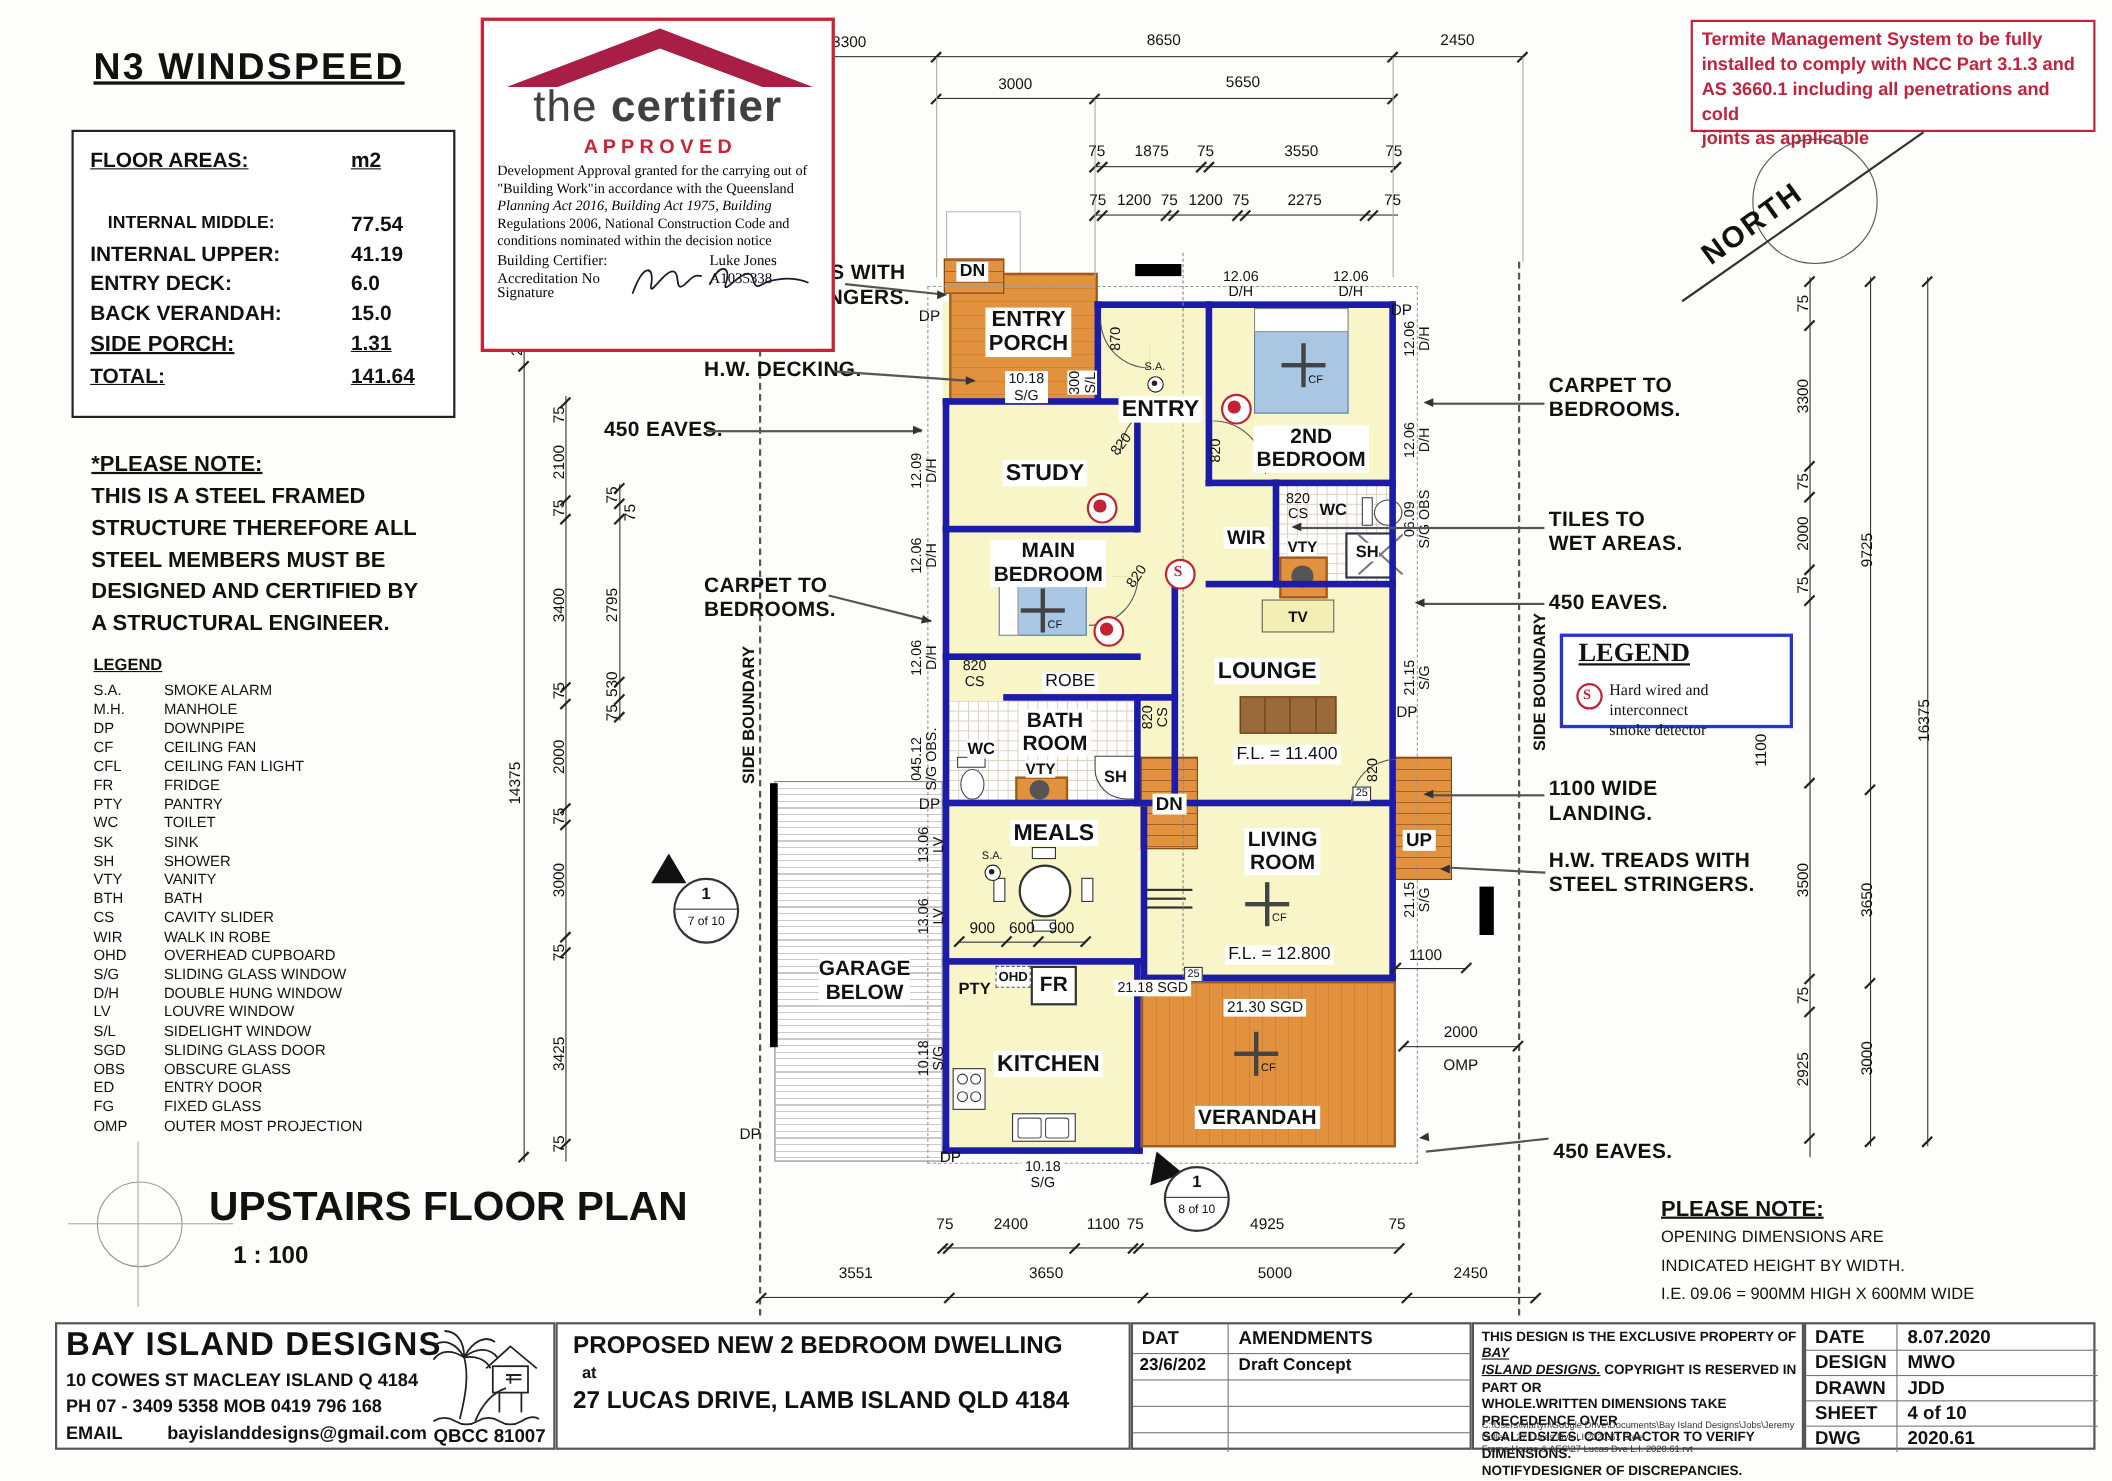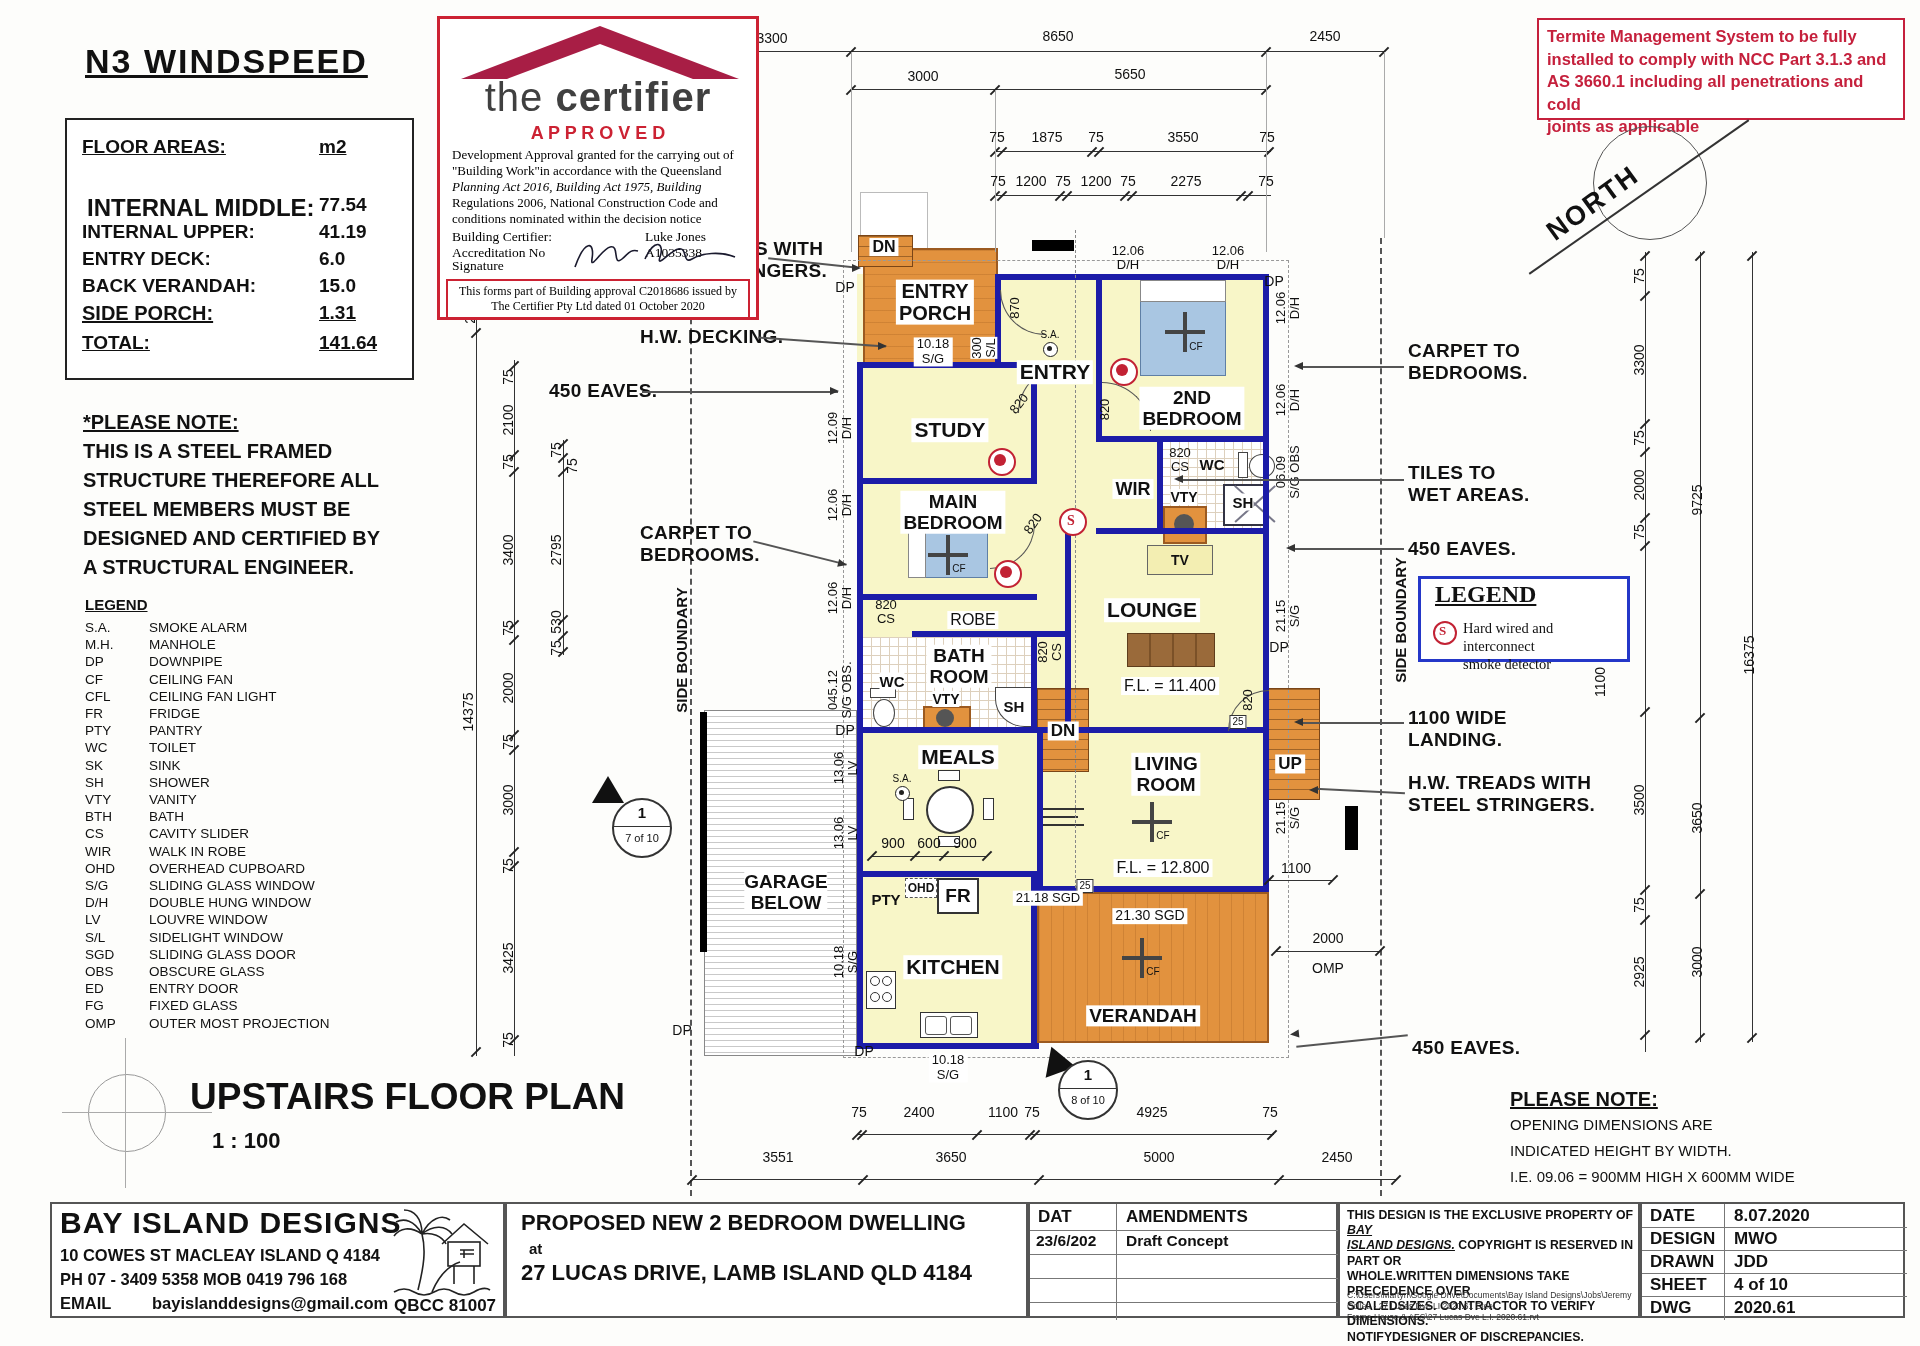--- a/index.html
+++ b/index.html
@@ -45,21 +45,21 @@
   .tbl{position:absolute;background:#777}
 </style>
 </head>
 <body>
 
 <div class="a" style="left:85px;top:42px;font-size:34px;font-weight:800;text-decoration:underline;letter-spacing:2px">N3 WINDSPEED</div>
 
 <div class="a" style="left:65px;top:118px;width:345px;height:258px;border:2px solid #222;background:#fff">
   <span class="a" style="left:15px;top:16px;font-size:19px;font-weight:700;text-decoration:underline">FLOOR AREAS:</span>
   <span class="a" style="left:252px;top:16px;font-size:19px;font-weight:700;text-decoration:underline">m2</span>
-  <span class="a" style="left:20px;top:74px;font-size:24px;font-weight:700">INTERNAL MIDDLE:</span>
+  <span class="a" style="left:31px;top:74px;font-size:16px;font-weight:700">INTERNAL MIDDLE:</span>
   <span class="a" style="left:252px;top:74px;font-size:19px;font-weight:700">77.54</span>
   <span class="a" style="left:15px;top:101px;font-size:19px;font-weight:700">INTERNAL UPPER:</span>
   <span class="a" style="left:252px;top:101px;font-size:19px;font-weight:700">41.19</span>
   <span class="a" style="left:15px;top:128px;font-size:19px;font-weight:700">ENTRY DECK:</span>
   <span class="a" style="left:252px;top:128px;font-size:19px;font-weight:700">6.0</span>
   <span class="a" style="left:15px;top:155px;font-size:19px;font-weight:700">BACK VERANDAH:</span>
   <span class="a" style="left:252px;top:155px;font-size:19px;font-weight:700">15.0</span>
   <span class="a" style="left:15px;top:182px;font-size:20px;font-weight:700;text-decoration:underline">SIDE PORCH:</span>
   <span class="a" style="left:252px;top:182px;font-size:19px;font-weight:700;text-decoration:underline">1.31</span>
   <span class="a" style="left:15px;top:212px;font-size:19px;font-weight:700;text-decoration:underline">TOTAL:</span>
@@ -624,24 +624,20 @@
   <span class="a stampTxt" style="left:12px;top:210px;font-size:13.5px">Building Certifier:</span>
   <span class="a stampTxt" style="left:205px;top:210px;font-size:13.5px">Luke Jones</span>
   <span class="a stampTxt" style="left:12px;top:226px;font-size:13.5px">Accreditation No</span>
   <span class="a stampTxt" style="left:205px;top:226px;font-size:13.5px">A1035338</span>
   <div class="a" style="left:130px;top:212px">
     <svg width="170" height="46" viewBox="0 0 170 46">
         <path d="M5 36 C15 8,25 10,22 28 C20 40,32 18,40 16 C50 13,42 36,52 28 C58 23,60 18,68 20 M75 28 C85 6,95 12,90 26 C86 38,100 20,108 18 C118 15,112 34,122 28 C132 22,150 20,165 26" stroke="#1a1a2e" stroke-width="1.6" fill="none"></path>
       </svg>
   </div>
   <span class="a stampTxt" style="left:12px;top:239px;font-size:13.5px">Signature</span>
-  <div class="a" style="left:6px;top:260px;width:304px;height:40px;border:2px solid #cc2233;box-sizing:border-box;text-align:center">
-    <div class="stampTxt" style="font-size:12px;margin-top:3px">This forms part of Building approval C2018686 issued by</div>
-    <div class="stampTxt" style="font-size:12px">The Certifier Pty Ltd dated 01 October 2020</div>
-  </div>
 </div>
 
 <div class="a" style="left:1537px;top:18px;width:368px;height:102px;border:2.5px solid #c5203c;box-sizing:border-box;padding:5px 8px;color:#c5203c;font-weight:700;font-size:16.5px;line-height:22.5px;background:#fff">
   <div>Termite Management System to be fully</div>
   <div>installed to comply with NCC Part 3.1.3 and</div>
   <div>AS 3660.1 including all penetrations and cold</div>
   <div>joints as applicable</div>
 </div>
 
 <div class="a" style="left:1593px;top:126px;width:112px;height:112px;border:1.5px solid #555;border-radius:50%"></div>

